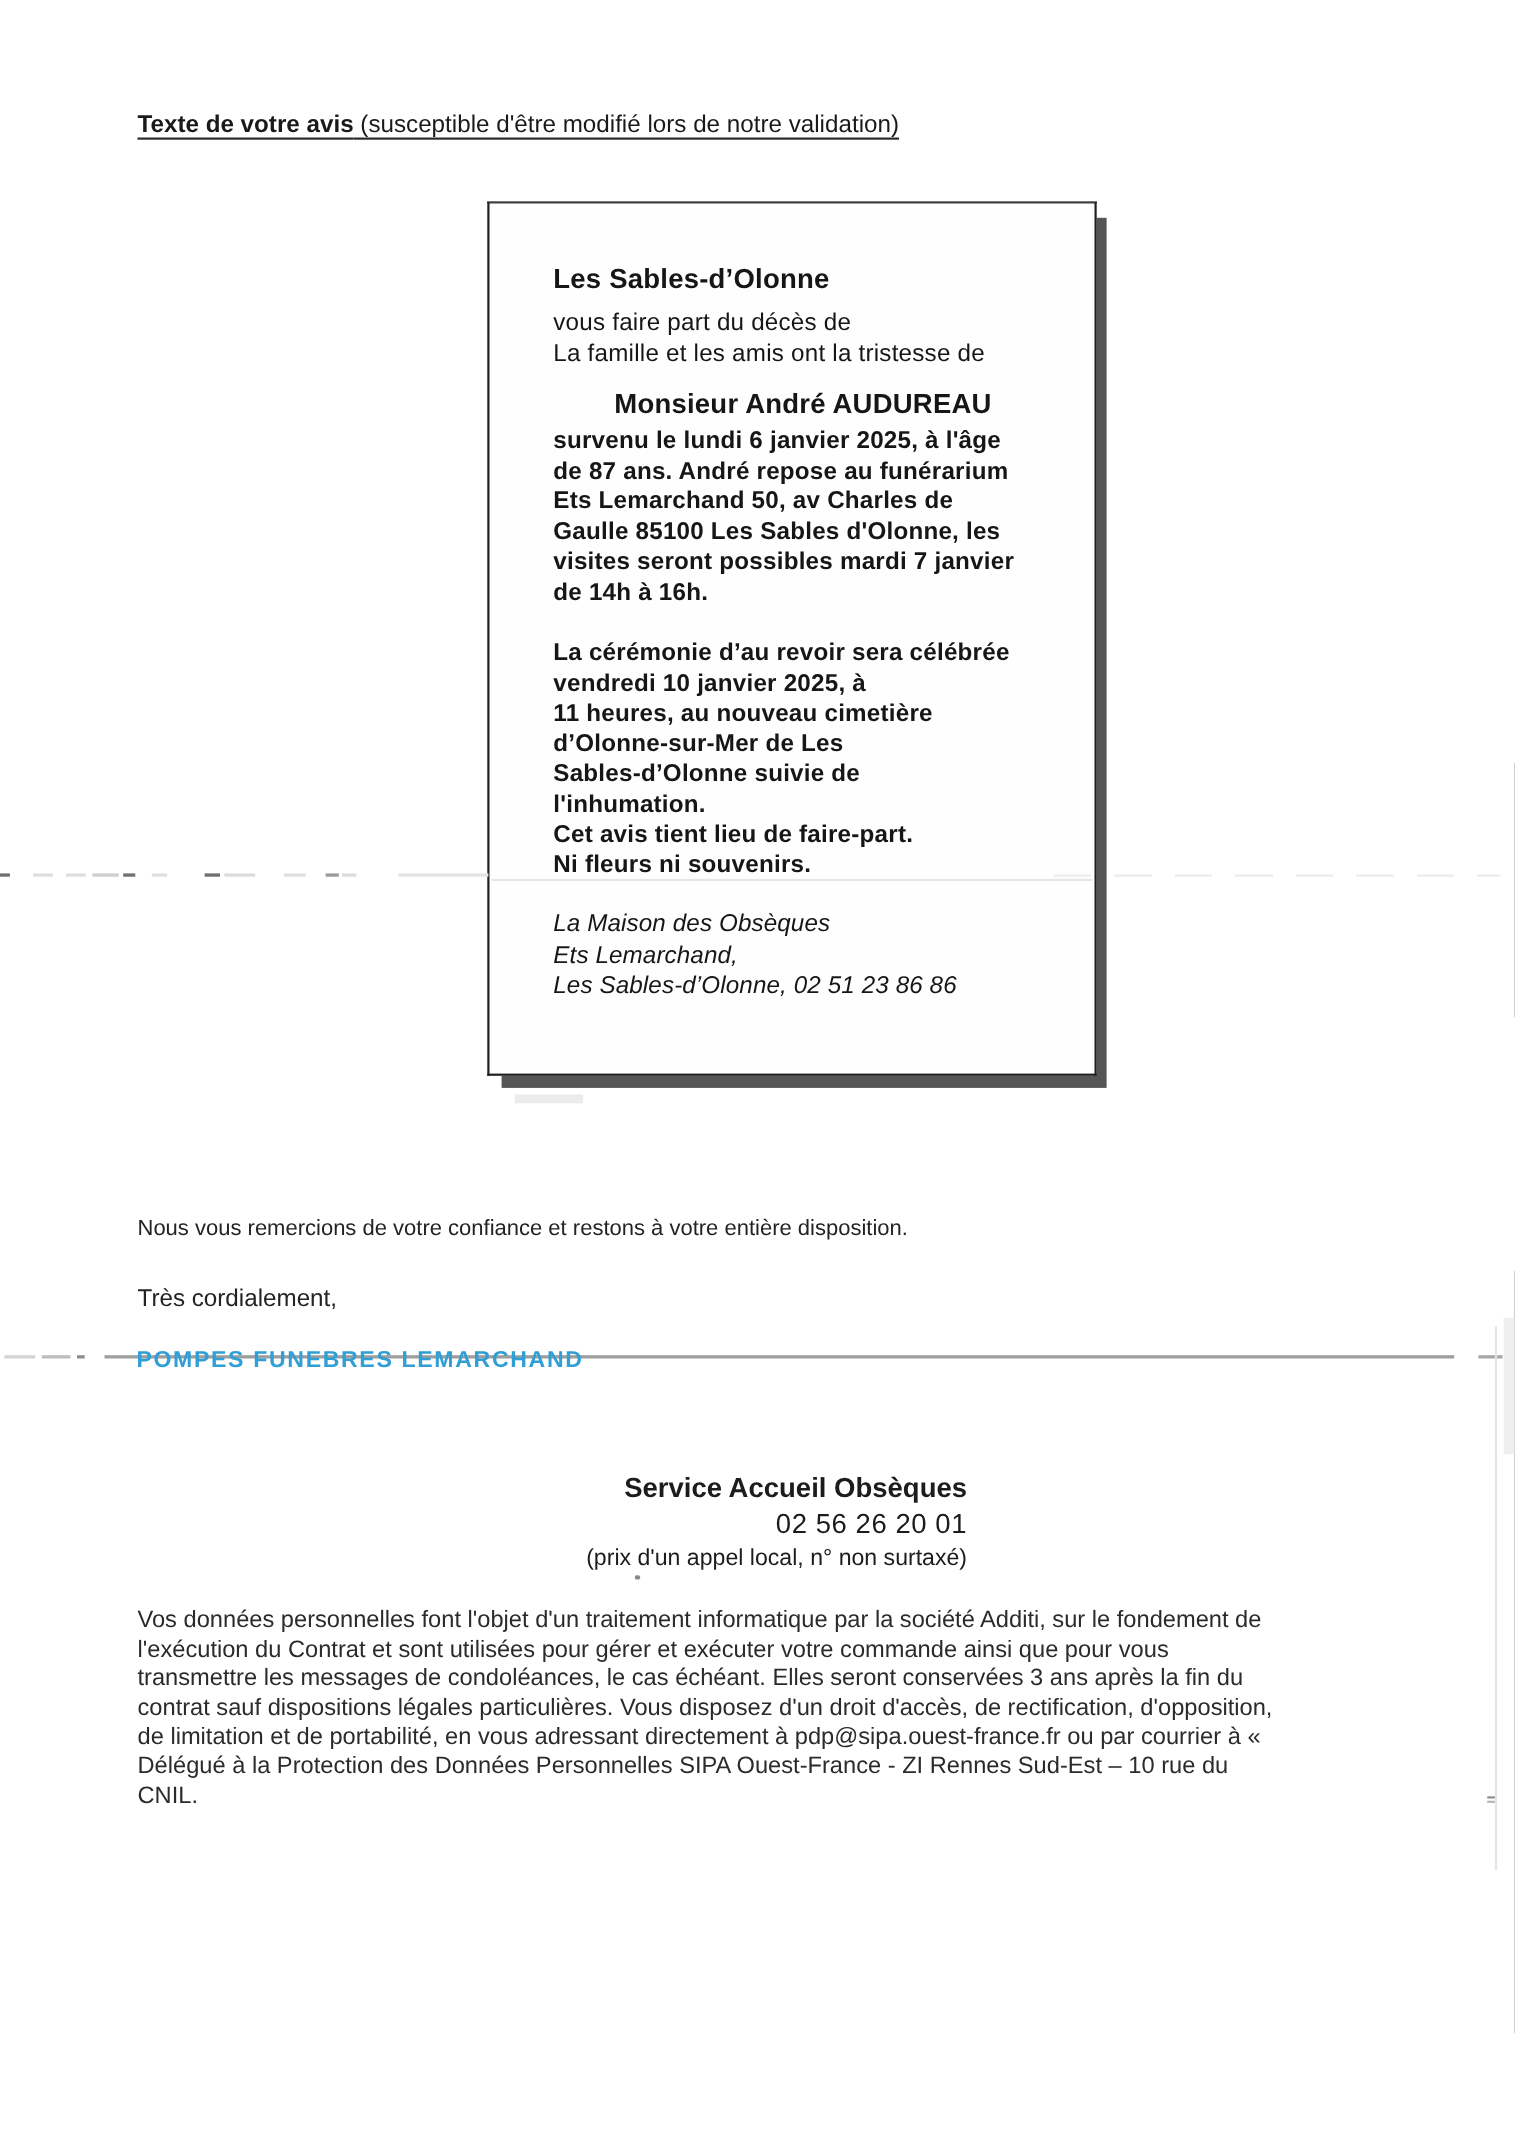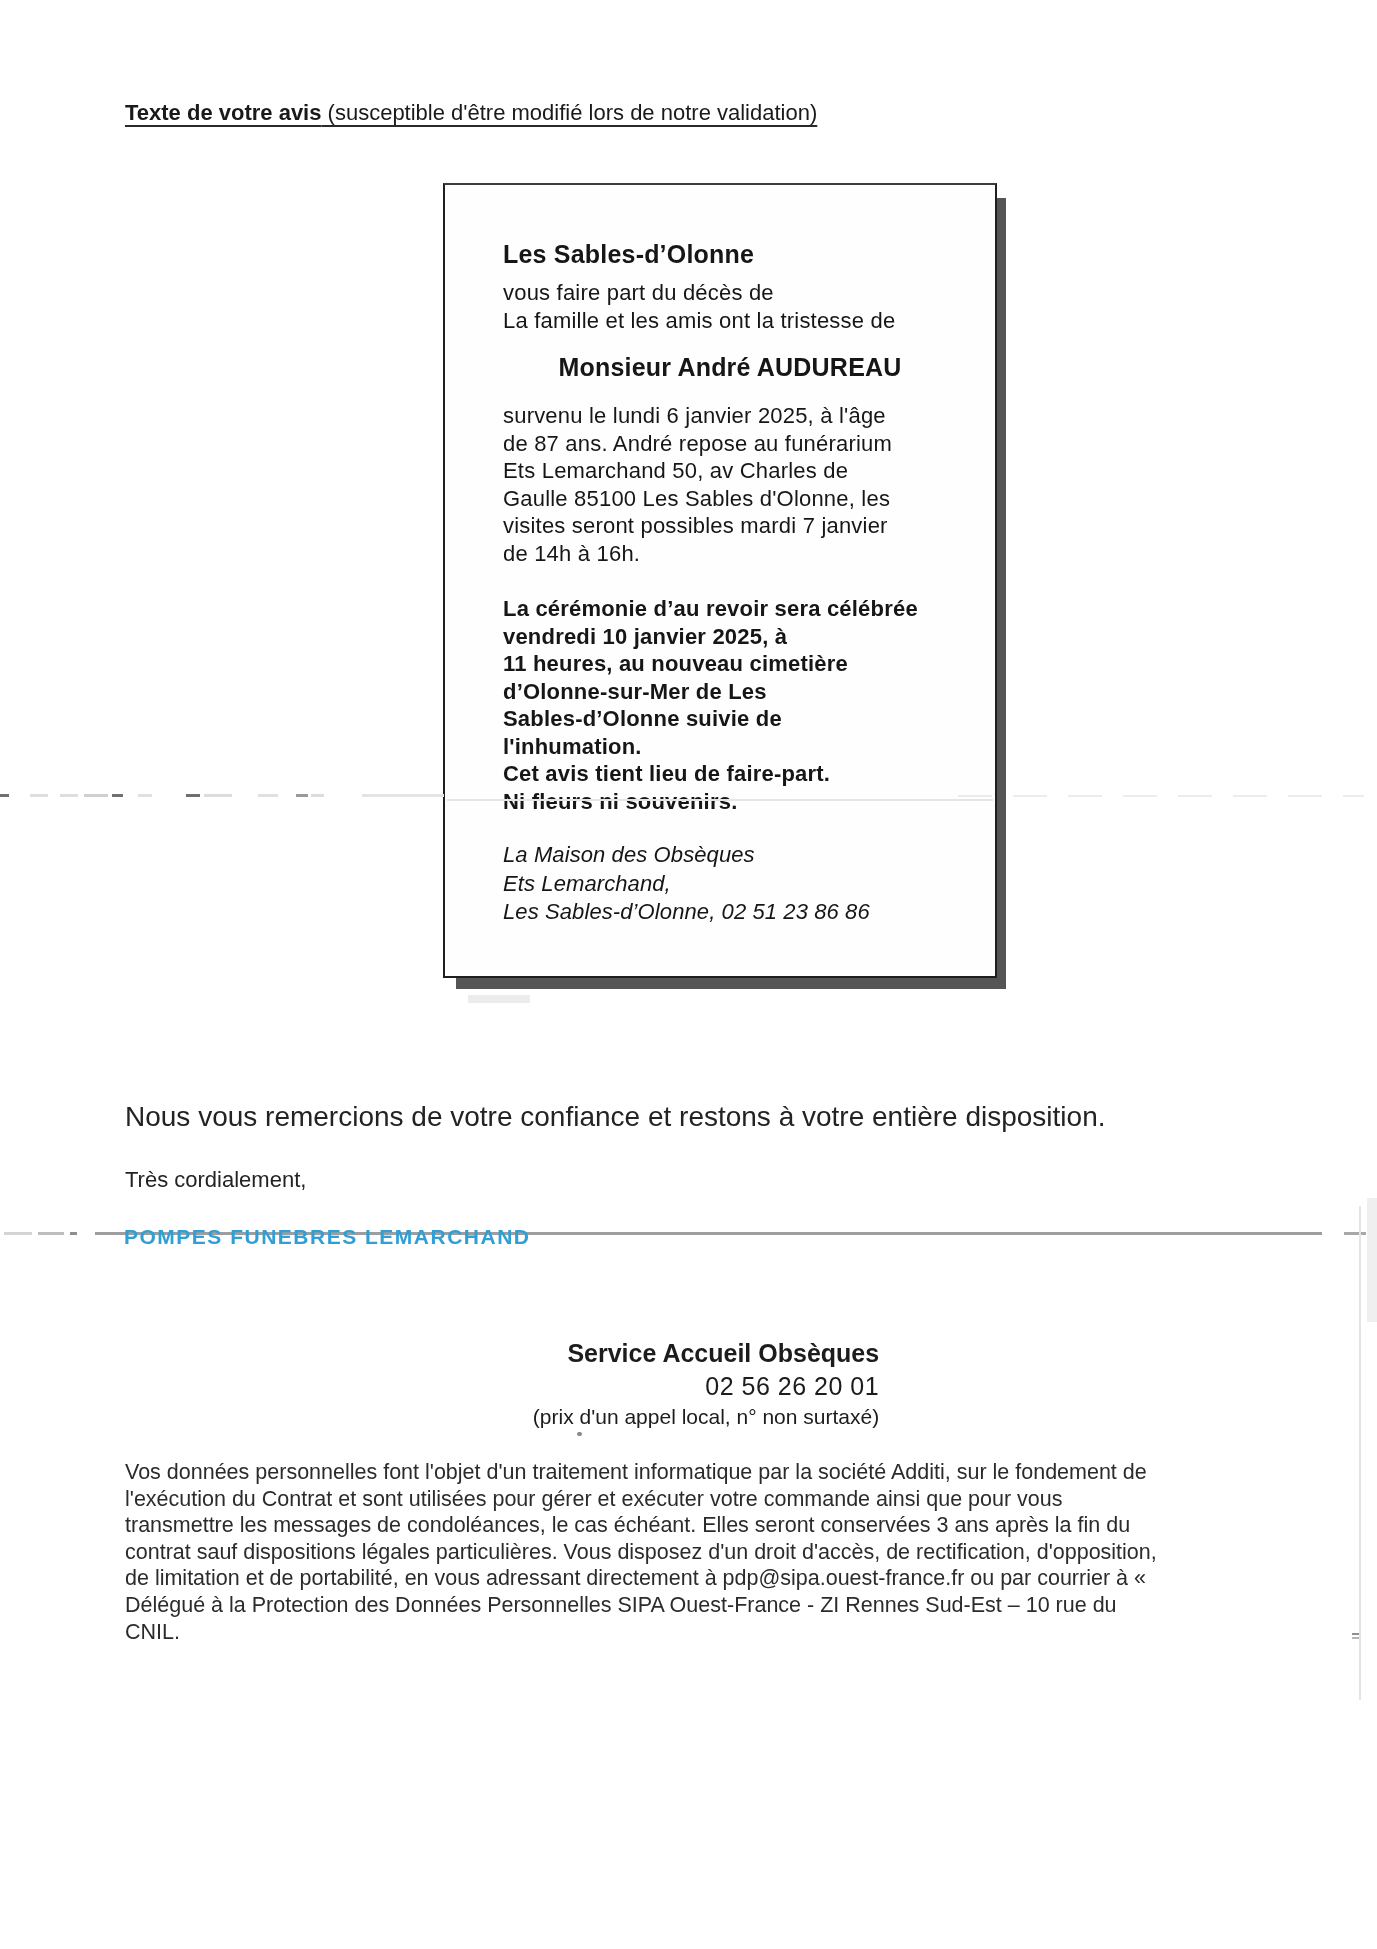--- a/index.html
+++ b/index.html
@@ -38,27 +38,27 @@
     border-top-color:#3d3d3d;
     box-shadow:11px 13px 0 -2px #555555;
     padding:54px 38px 0 58px;
     font-size:22px;line-height:27.5px;
     letter-spacing:.2px;
     color:#161616;
   }
   .card .city{font-size:25px;line-height:30px;font-weight:bold;margin:0 0 10px 0;}
   .card .intro{margin:0;}
   .card .dname{font-size:25px;line-height:30px;font-weight:bold;text-align:center;margin:18px 0 0 0;}
-  .card .details{margin:20px 0 0 0;}
+  .card .details{margin:4px 0 0 0;font-weight:bold;}
   .card .ceremony{margin:28px 0 12px 0;font-weight:bold;}
   .card .sig{margin:26px 0 0 0;font-style:italic;line-height:28.5px;letter-spacing:.1px;}
   .card .faint-line{position:absolute;left:2px;right:2px;top:614px;height:2px;background:#e6e6e6;}
 
   
-  .thanks{left:125px;top:1103px;font-size:28px;line-height:28px;color:#232323;white-space:nowrap;}
+  .thanks{left:125px;top:1103px;font-size:20px;line-height:28px;color:#232323;white-space:nowrap;}
   .salutation{left:125px;top:1166px;font-size:22px;line-height:28px;color:#232323;white-space:nowrap;}
   .company{
     left:124px;top:1221px;
     font-size:21px;line-height:32px;font-weight:bold;
     letter-spacing:1.5px;
     color:#2f9fd6;
     white-space:nowrap;
     z-index:3;
   }
   .rule{left:95px;top:1232px;width:1227px;height:3px;background:#9e9e9e;z-index:1;}

